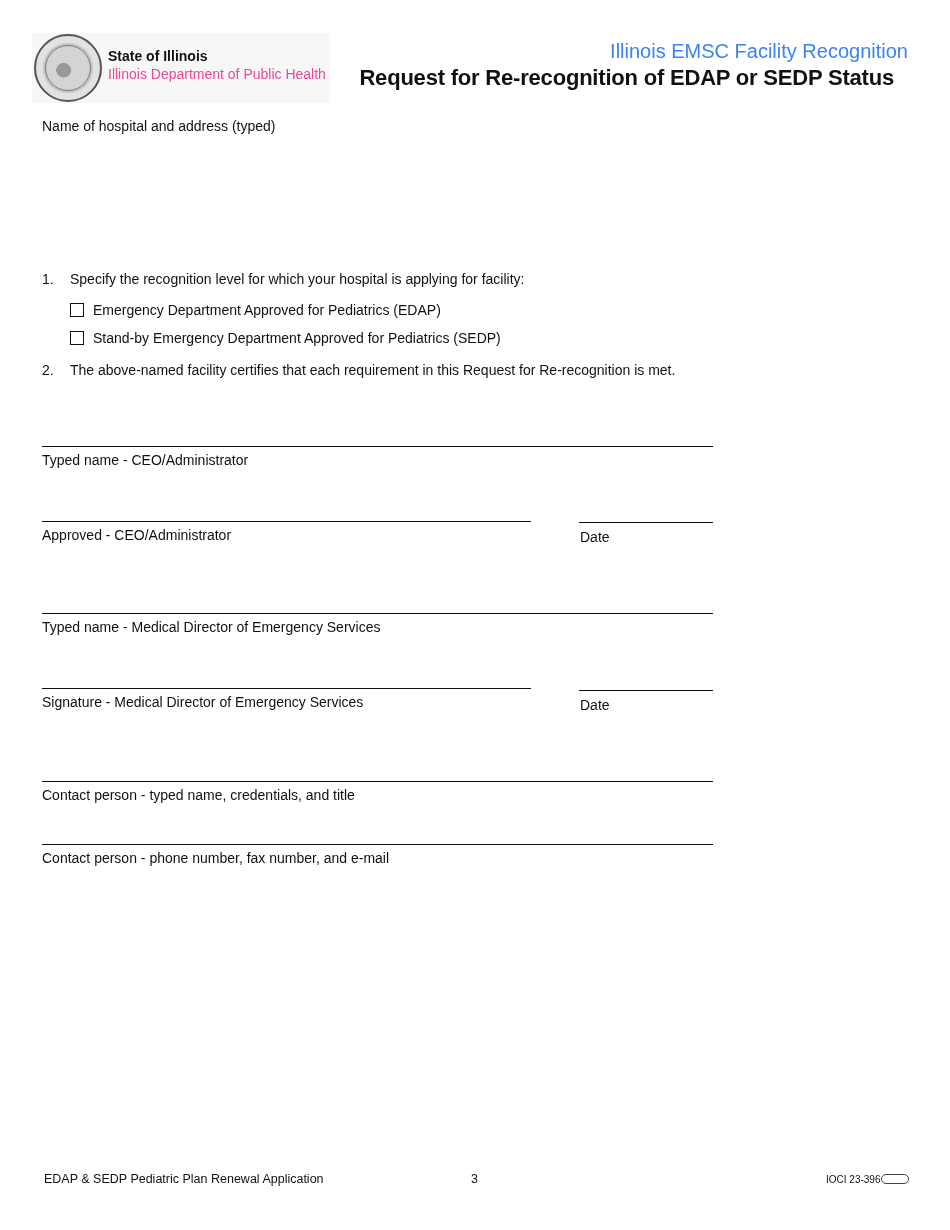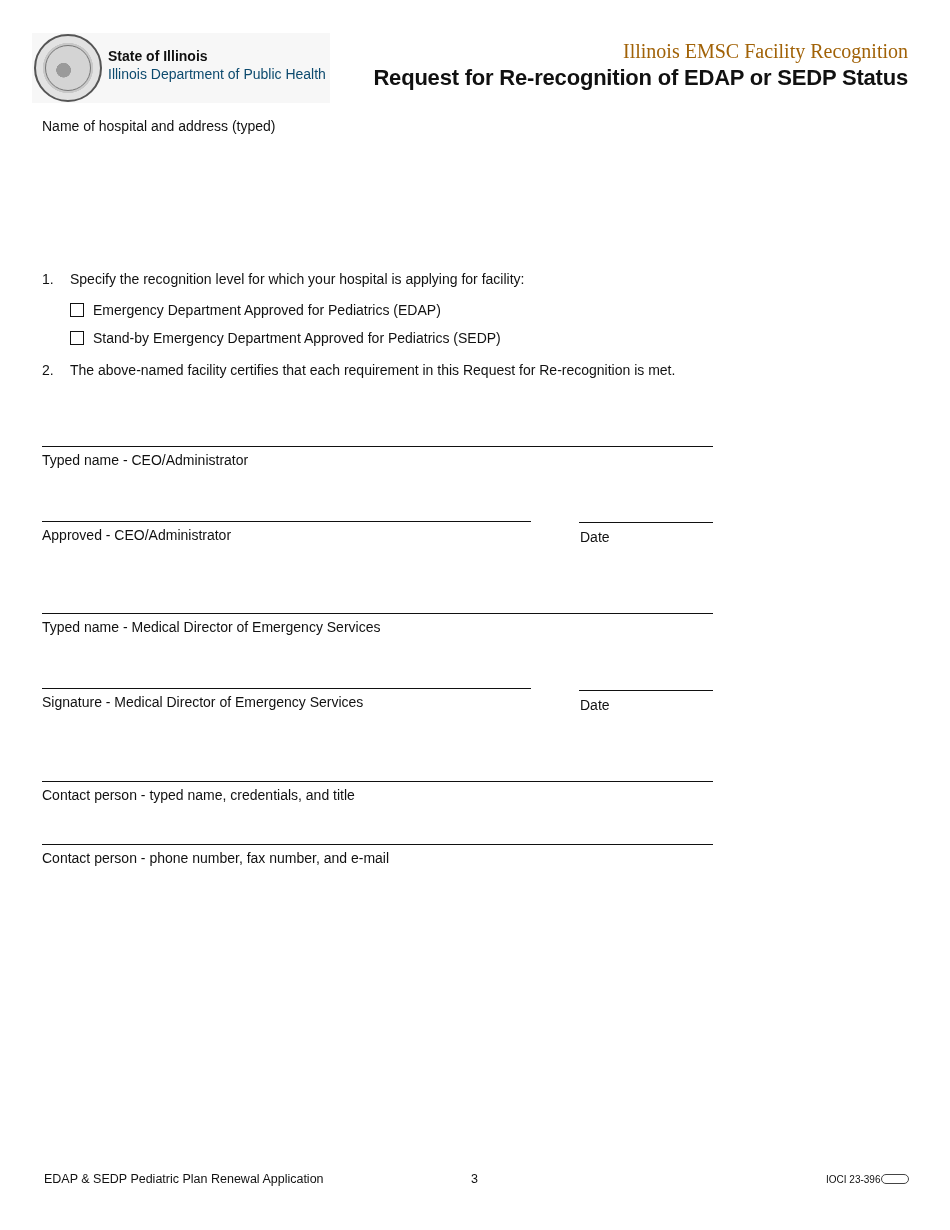--- a/index.html
+++ b/index.html
@@ -3,23 +3,23 @@
   <meta charset="utf-8">
   <style>
     * { box-sizing: border-box; margin: 0; padding: 0; }
     html, body { width: 950px; height: 1230px; background: #ffffff; }
     body { position: relative; font-family: "Liberation Sans", sans-serif; color: #111; overflow: hidden; }
     .abs { position: absolute; text-align: center; }
     .logo-box { left: 32px; top: 33px; width: 298px; height: 70px; background: #f7f7f7; }
     .seal { left: 34px; top: 34px; width: 68px; height: 68px; border-radius: 50%; border: 2px solid #555; background: radial-gradient(circle at 50% 50%, #e8e8e8 0 40%, #c8c8c8 41% 55%, #e2e2e2 56% 100%); }
     .seal-inner { position: absolute; left: 9px; top: 9px; width: 46px; height: 46px; border-radius: 50%; border: 1px solid #777; background: radial-gradient(circle at 40% 55%, #9a9a9a 0 20%, #d4d4d4 21% 100%); }
     .org1 { left: 108px; top: 48px; font-size: 14px; font-weight: bold; color: #111; }
-    .org2 { left: 108px; top: 66px; font-size: 14px; color: #0c4a6e; }
-    .hdr1 { right: 42px; top: 40px; font-size: 20px; color: #a16207; text-align: center; white-space: nowrap; font-family: Liberation Serif, serif; }
-    .hdr2 { right: 42px; top: 65px; font-size: 22px; font-weight: bold; color: #111; text-align: right; white-space: nowrap; letter-spacing: -0.2px; }
+    .org2 { left: 108px; top: 66px; font-size: 14px; color: #ec4899; }
+    .hdr1 { right: 42px; top: 40px; font-size: 20px; color: #3b82f6; text-align: center; white-space: nowrap; }
+    .hdr2 { right: 56px; top: 65px; font-size: 22px; font-weight: bold; color: #111; text-align: right; white-space: nowrap; letter-spacing: -0.2px; }
     .lbl { font-size: 14px; color: #111; white-space: nowrap; }
     .line { height: 1px; background: #111; }
     .num { font-size: 14px; }
     .cb { width: 14px; height: 14px; border: 1px solid #111; background: #fff; }
     .foot { font-size: 12.5px; color: #111; white-space: nowrap; }
     .foot-small { font-size: 10px; color: #111; white-space: nowrap; }
     .ioci-logo { width: 28px; height: 10px; border: 1px solid #444; border-radius: 5px; }
   </style>
 </head>
 <body>

